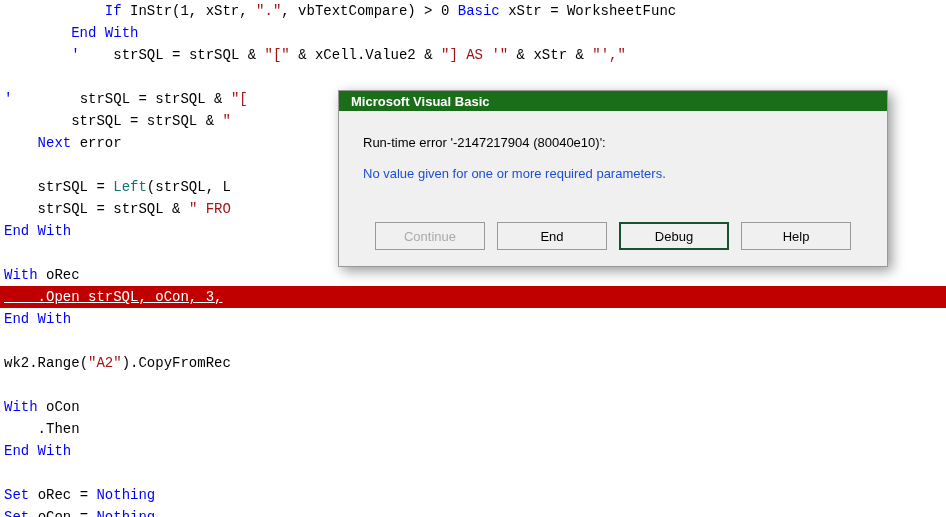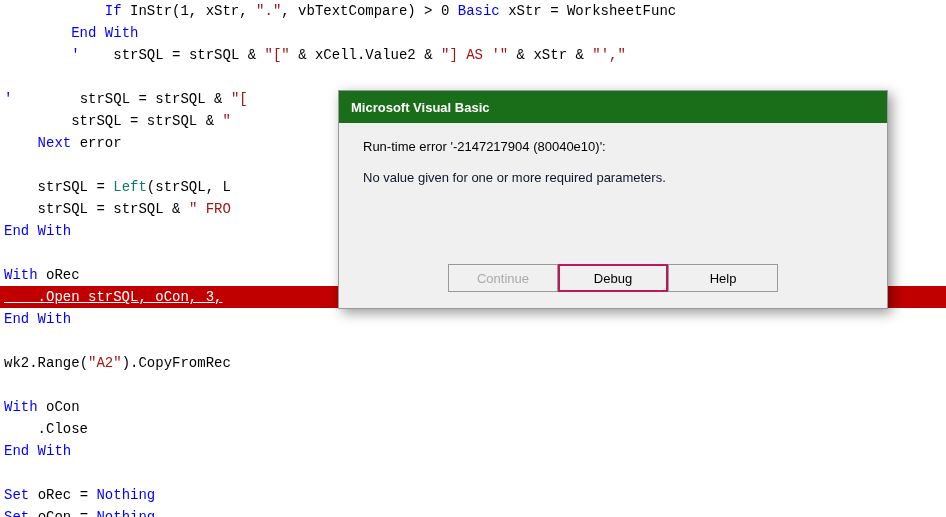--- a/index.html
+++ b/index.html
@@ -68,51 +68,51 @@
 
     .dialog-titlebar {
       background: #1a6e1a;
       color: #ffffff;
       font-size: 14px;
       font-weight: bold;
       padding: 6px 12px;
       display: flex;
       align-items: center;
       justify-content: space-between;
-      height: 32px;
+      height: 20px;
     }
 
     .dialog-title-text {
       font-size: 13px;
       font-weight: bold;
     }
 
     .dialog-body {
       background: #f0f0f0;
-      padding: 16px 24px 16px 24px;
+      padding: 24px 24px 16px 24px;
     }
 
     .error-line1 {
       font-size: 13px;
       color: #000000;
       margin-bottom: 16px;
       font-family: 'Segoe UI', Arial, sans-serif;
     }
 
     .error-line2 {
       font-size: 13px;
-      color: #0f172a;
-      margin-bottom: 55px;
+      color: #1d4ed8;
+      margin-bottom: 17px;
       font-family: 'Segoe UI', Arial, sans-serif;
     }
 
     .dialog-buttons {
       display: flex;
       justify-content: center;
-      gap: 0;
+      gap: 12px;
       padding: 8px 16px 16px 16px;
       align-items: flex-end;
     }
 
     .dialog-btn {
       width: 110px;
       height: 28px;
       background: #f0f0f0;
       border: 1px solid #999;
       font-family: 'Segoe UI', Arial, sans-serif;
@@ -122,21 +122,21 @@
       align-items: center;
       justify-content: center;
     }
 
     .dialog-btn:disabled {
       color: #aaa;
       cursor: default;
     }
 
     .dialog-btn.default {
-      border: 2px solid #be185d;
+      border: 2px solid #14532d;
     }
   </style>
 </head>
 <body>
 
 <div class="code-editor">
 
   <div class="code-line">
     <span class="code-text">&nbsp;&nbsp;&nbsp;&nbsp;&nbsp;&nbsp;&nbsp;&nbsp;&nbsp;&nbsp;&nbsp;&nbsp;<span class="kw">If</span> <span style="color:#000">InStr</span>(1, xStr, <span class="str">"."</span>, vbTextCompare) &gt; 0 <span class="kw">Basic</span> xStr = WorksheetFunc</span>
   </div>
@@ -197,21 +197,21 @@
     <span class="code-text"><span style="color:#000">wk2.Range</span>(<span class="str">"A2"</span>).<span style="color:#000">CopyFromRec</span></span>
   </div>
 
   <div class="code-line"><span class="code-text">&nbsp;</span></div>
 
   <div class="code-line">
     <span class="code-text"><span class="kw">With</span> <span style="color:#000">oCon</span></span>
   </div>
 
   <div class="code-line">
-    <span class="code-text">&nbsp;&nbsp;&nbsp;&nbsp;.<span style="color:#000">Close</span></span>
+    <span class="code-text">&nbsp;&nbsp;&nbsp;&nbsp;.<span style="color:#000">Then</span></span>
   </div>
 
   <div class="code-line">
     <span class="code-text"><span class="kw">End With</span></span>
   </div>
 
   <div class="code-line"><span class="code-text">&nbsp;</span></div>
 
   <div class="code-line">
     <span class="code-text"><span class="kw">Set</span> <span style="color:#000">oRec</span> = <span class="kw">Nothing</span></span>
@@ -229,18 +229,19 @@
       <span class="dialog-title-text">Microsoft Visual Basic</span>
     </div>
 
     <div class="dialog-body">
       <div class="error-line1">Run-time error '-2147217904 (80040e10)':</div>
       <div class="error-line2">No value given for one or more required parameters.</div>
     </div>
 
     <div class="dialog-buttons">
       <button class="dialog-btn" disabled="">Continue</button>
+      <button class="dialog-btn">End</button>
       <button class="dialog-btn default">Debug</button>
       <button class="dialog-btn">Help</button>
     </div>
 
   </div>
 </div>
 
 </body></html>

